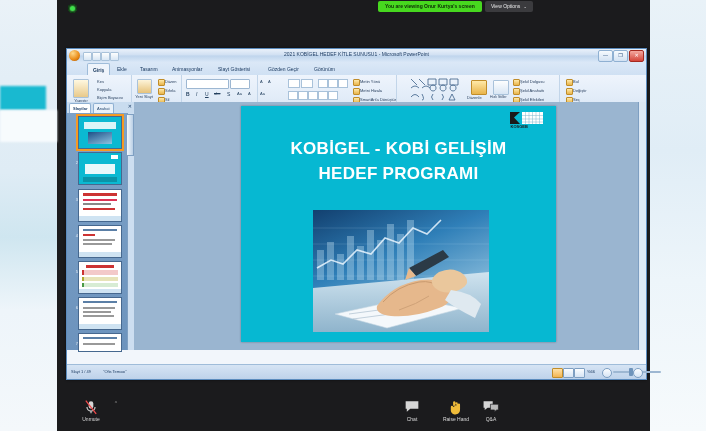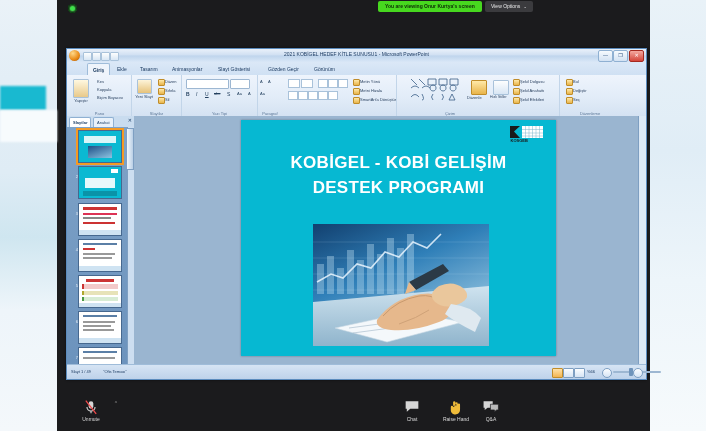--- a/index.html
+++ b/index.html
@@ -54,21 +54,21 @@
   .grp{position:absolute;top:0;height:41px;border-right:1px solid #c2d5e9;}
   .grpname{position:absolute;bottom:0px;width:100%;text-align:center;font-size:4px;color:#5b7696;}
   .lbl{position:absolute;font-size:4px;color:#2b4260;white-space:nowrap;}
   .icn{position:absolute;background:linear-gradient(180deg,#fdfefe,#d8e6f4);border:1px solid #a9c2da;border-radius:1px;}
   .sqgold{position:absolute;background:linear-gradient(180deg,#ffe9a8,#e8b44a);border:1px solid #c08d2a;border-radius:1px;}
   .combo{position:absolute;background:#fff;border:1px solid #9db7d2;border-radius:1px;}
   .fbtn{position:absolute;font-size:5px;color:#24405f;text-align:center;}
   .minigrid{position:absolute;background:#fff;border:1px solid #a9c2da;}
 
   
-  #work{position:absolute;left:0;top:67px;width:100%;height:248px;background:#8ba9c9;}
+  #work{position:absolute;left:0;top:53px;width:100%;height:248px;background:#8ba9c9;}
   #slidePane{position:absolute;left:0;top:0;width:67px;height:248px;
              background:linear-gradient(180deg,#7fa3c8,#6c93bd);border-right:1px solid #5b83ad;}
   #paneTabs{position:absolute;left:0;top:0;width:67px;height:11px;background:#c9dcef;}
   .ptab{position:absolute;top:1px;height:9px;line-height:9px;font-size:4px;color:#23456d;padding:0 3px;
         border:1px solid #8fb0d2;border-bottom:none;border-radius:2px 2px 0 0;background:#e8f1fa;}
   .ptab.sel{background:#fff;font-weight:bold;}
   #paneClose{position:absolute;right:2px;top:1px;font-size:5px;color:#24456d;}
   .thumbnum{position:absolute;left:3px;width:8px;text-align:right;font-size:4px;color:#e7eef6;}
   .thumb{position:absolute;left:11px;width:42px;height:31px;background:#fff;border:1px solid #46688f;}
   .thumb.sel{outline:2px solid #f59a23;}
@@ -319,21 +319,21 @@
               <line x1="61" y1="2" x2="61" y2="26"></line>
               <line x1="26" y1="9" x2="68" y2="9"></line>
                 <line x1="26" y1="16" x2="68" y2="16"></line>
               <line x1="26" y1="22" x2="68" y2="22"></line>
             </g>
             <text x="3" y="34" font-family="Liberation Sans, sans-serif" font-size="8" font-weight="bold" fill="#1a1a1a">KOSGEB</text>
           </svg>
 
           <div id="slideTitle">
             <div>KOBİGEL  - KOBİ GELİŞİM</div>
-            <div>DESTEK PROGRAMI</div>
+            <div>HEDEF PROGRAMI</div>
           </div>
 
           <div id="pic">
             <svg width="176" height="122" viewBox="0 0 176 122">
               <defs>
                 <linearGradient id="bgg" x1="0" y1="0" x2="0.6" y2="1">
                   <stop offset="0%" stop-color="#12406f"></stop>
                   <stop offset="45%" stop-color="#2f7fb8"></stop>
                   <stop offset="100%" stop-color="#9ecbe4"></stop>
                 </linearGradient>

